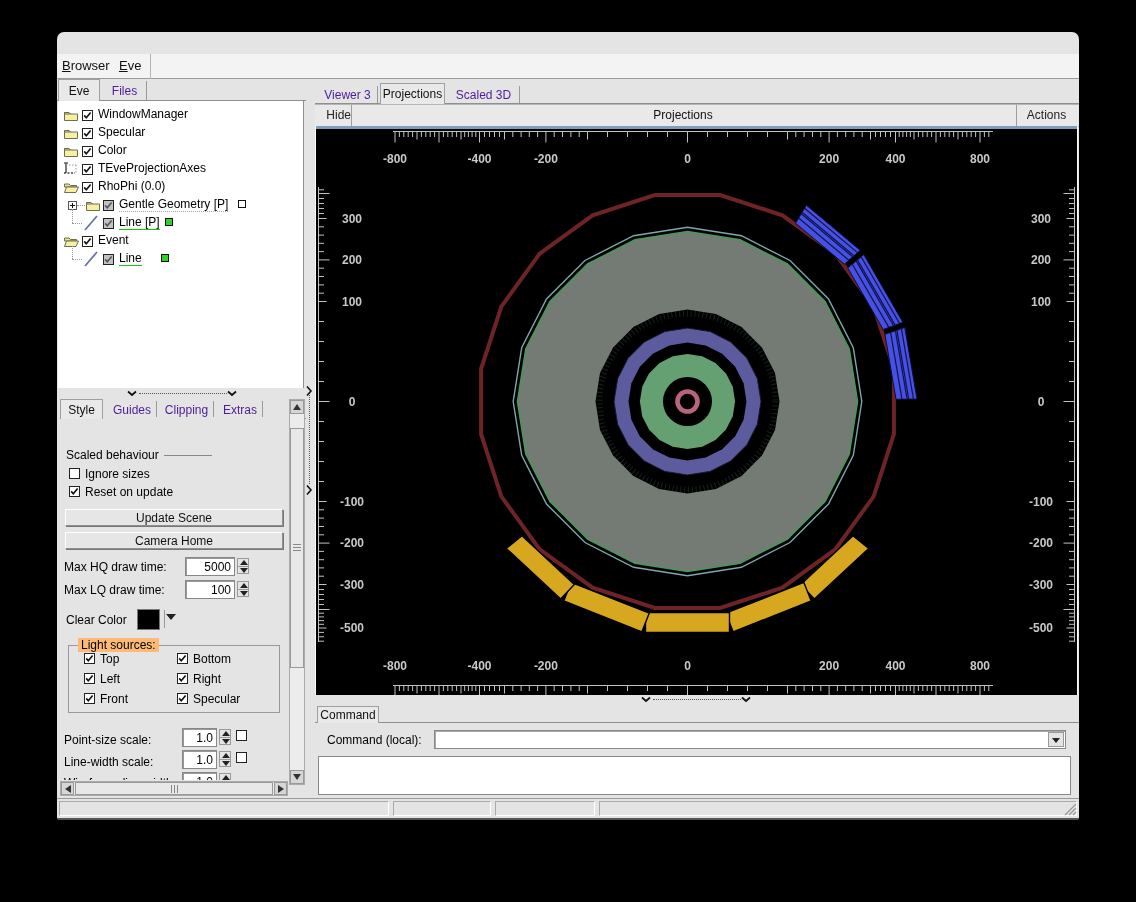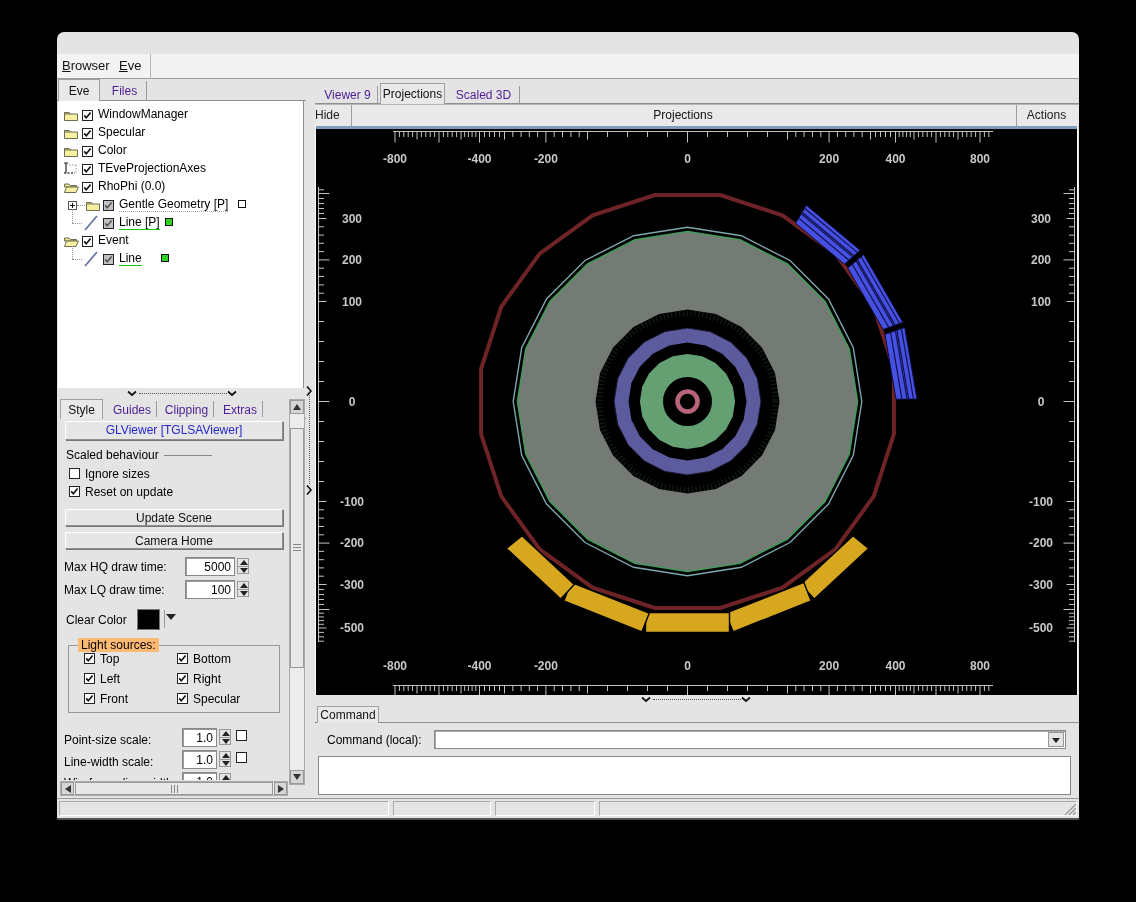--- a/index.html
+++ b/index.html
@@ -133,21 +133,20 @@
       </svg>
  </div>
 
  <div class="tabA" style="left:3px;top:367px;width:43px;height:20px;line-height:20px;z-index:3">Style</div>
  <div class="tab" style="left:51px;top:369px;width:49px;height:18px;line-height:18px">Guides</div>
  <div class="tab" style="left:103px;top:369px;width:54px;height:18px;line-height:18px">Clipping</div>
  <div class="tab" style="left:161px;top:369px;width:45px;height:18px;line-height:18px">Extras</div>
  <div style="position:absolute;left:0;top:386px;width:249px;border-top:1px solid #8f8f8f"></div>
 
  <div style="position:absolute;left:0;top:385px;width:232px;height:363px;background:#e4e4e4;overflow:hidden">
-      <div class="btn" style="left:8px;top:4px;width:218px;height:19px;color:#2626cc">GLViewer [TGLSAViewer]</div>
       <div class="lbl" style="left:9px;top:31px">Scaled behaviour</div>
       <div style="position:absolute;left:107px;top:38px;width:48px;border-top:1px solid #888"></div>
       <svg style="position:absolute;left:12px;top:51px" width="11" height="11">
         <rect x="0.5" y="0.5" width="10" height="10" fill="#ffffff" stroke="#222" stroke-width="1"></rect>
       </svg>
       <div class="lbl" style="left:28px;top:50px">Ignore sizes</div>
       <svg style="position:absolute;left:12px;top:69px" width="11" height="11">
         <rect x="0.5" y="0.5" width="10" height="10" fill="#ffffff" stroke="#222" stroke-width="1"></rect>
         <path d="M2.2 5.4 L4.3 7.8 L8.6 2.6" fill="none" stroke="#111" stroke-width="1.6"></path>
       </svg>
@@ -259,27 +258,27 @@
  </div>
 
  <svg style="position:absolute;left:248px;top:353px" width="8" height="12">
       <path d="M2 1.5 L6 6 L2 10.5" stroke="#111" stroke-width="1.6" fill="none"></path>
     </svg>
  <svg style="position:absolute;left:248px;top:452px" width="8" height="12">
       <path d="M2 1.5 L6 6 L2 10.5" stroke="#111" stroke-width="1.6" fill="none"></path>
     </svg>
  <div style="position:absolute;left:252px;top:363px;height:89px;border-left:1px dotted #555"></div>
 
- <div class="tab" style="left:261px;top:54px;width:60px;height:18px;line-height:18px">Viewer 9</div>
+ <div class="tab" style="left:261px;top:54px;width:60px;height:18px;line-height:18px">Viewer 3</div>
  <div class="tabA" style="left:323px;top:51px;width:65px;height:21px;line-height:21px;z-index:3">Projections</div>
  <div class="tab" style="left:391px;top:54px;width:72px;height:18px;line-height:18px">Scaled 3D</div>
  <div style="position:absolute;left:258px;top:71px;width:764px;border-top:1px solid #8f8f8f"></div>
 
  <div style="position:absolute;left:258px;top:72px;width:764px;height:23px;background:#e9e9e9;border-top:1px solid #b5b5b5;border-bottom:1px solid #b5b5b5">
-   <div style="position:absolute;left:0px;top:0px;width:37px;height:21px;border-right:1px solid #9e9e9e;background:#e9e9e9;font-size:12px;text-align:left;line-height:20px;color:#222">Hide</div>
+   <div style="position:absolute;left:0px;top:0px;width:37px;height:21px;border-right:1px solid #9e9e9e;background:#e9e9e9;font-size:12px;text-align:right;line-height:20px;color:#222">Hide</div>
    <div style="position:absolute;left:38px;top:0px;width:660px;height:21px;font-size:12px;text-align:center;line-height:20px;color:#111">Projections</div>
    <div style="position:absolute;left:701px;top:0px;width:60px;height:21px;border-left:1px solid #9e9e9e;font-size:12px;text-align:center;line-height:20px;color:#222">Actions</div>
  </div>
 
  <div style="position:absolute;left:258px;top:94px;width:1px;height:570px;background:#fafafa"></div>
  <div style="position:absolute;left:1020px;top:94px;width:1px;height:570px;background:#fafafa"></div>
  <div style="position:absolute;left:259px;top:94px;width:761px;height:3px;background:#7e9cbb"></div>
  <div style="position:absolute;left:259px;top:97px;width:761px;height:566px;background:#000;overflow:hidden">
       <svg width="761" height="566" viewBox="0 0 761 566" style="position:absolute;left:0;top:0">
         <polygon points="577.9,305.2 557.7,367.4 519.3,420.3 466.4,458.7 404.2,478.9 338.8,478.9 276.6,458.7 223.7,420.3 185.3,367.4 165.1,305.2 165.1,239.8 185.3,177.6 223.7,124.7 276.6,86.3 338.8,66.1 404.2,66.1 466.4,86.3 519.3,124.7 557.7,177.6 577.9,239.8" fill="none" stroke="#6e2427" stroke-width="4"></polygon>

